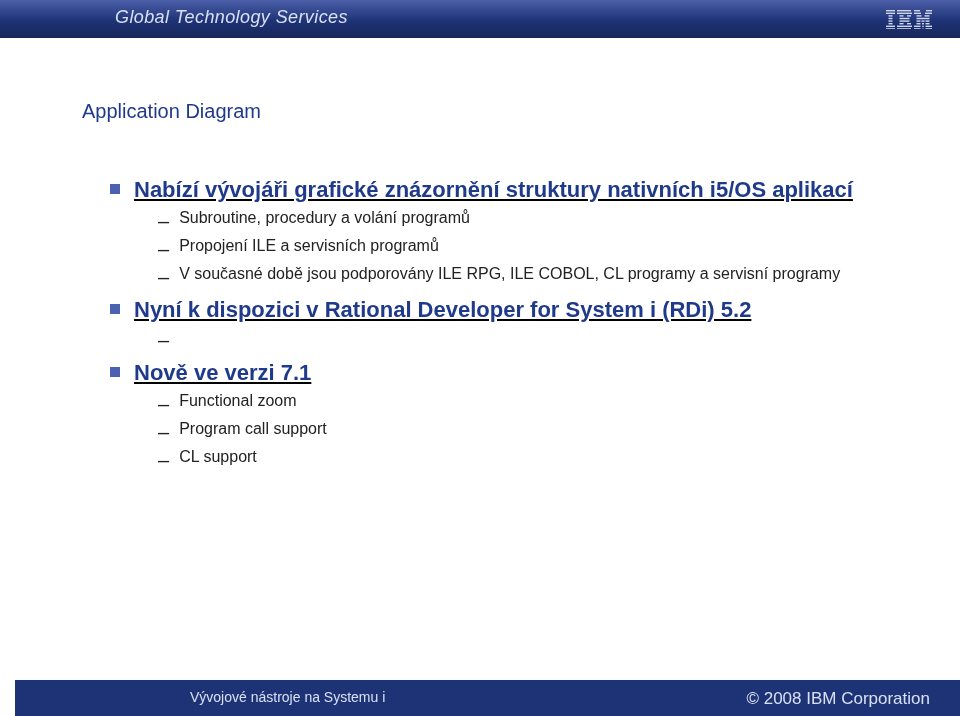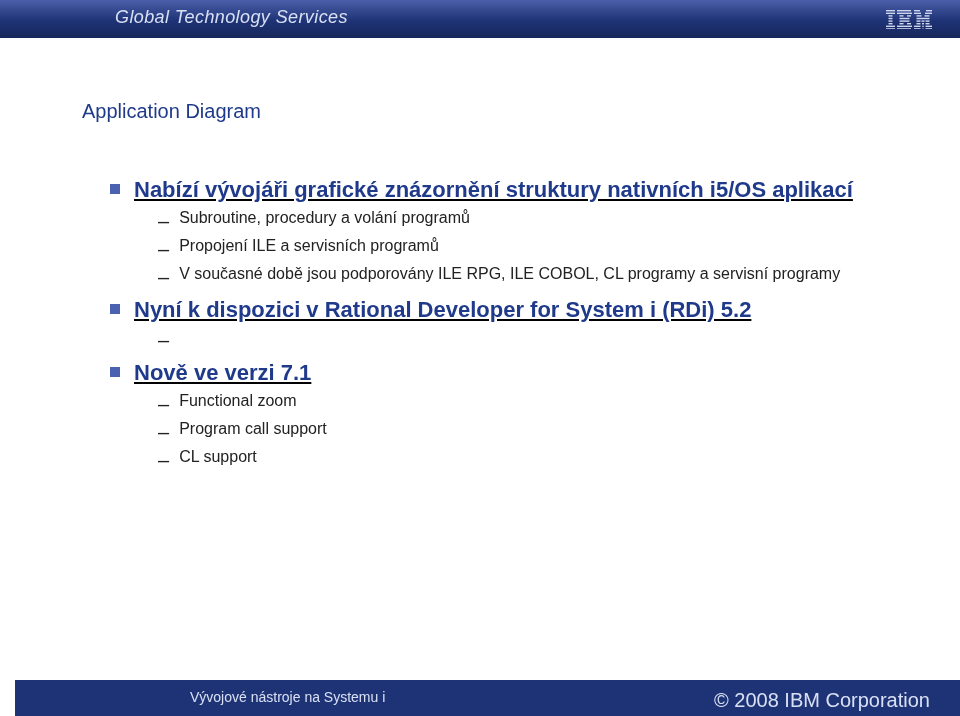--- a/index.html
+++ b/index.html
@@ -109,21 +109,21 @@
     left: 175px;
     top: 9px;
     color: #d9e0f4;
     font-size: 14px;
   }
   .foot-right {
     position: absolute;
     right: 30px;
     top: 9px;
     color: #d9e0f4;
-    font-size: 20px;
+    font-size: 17px;
   }
 </style>
 </head>
 <body>
 
 <div class="header">
   <div class="gts">Global Technology Services</div>
   <div class="ibm-logo">
     <svg viewBox="0 0 46 19">
       <g fill="#cfd6ee">

